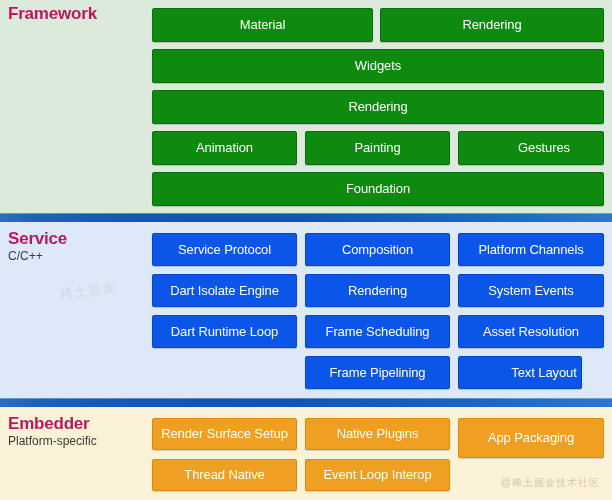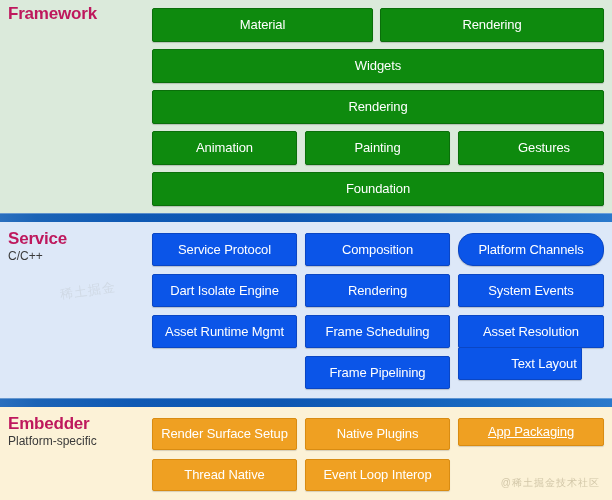--- a/index.html
+++ b/index.html
@@ -176,45 +176,45 @@
 
   <div class="wm wm-faint wm-a">稀土掘金</div>
 
   <div class="layer-title title-engine">
     <div class="ttl">Service</div>
     <div class="sub">C/C++</div>
   </div>
 
   <div class="node blue" style="left:152px; top:233px; width:145px; height:33px;">Service Protocol</div>
   <div class="node blue" style="left:305px; top:233px; width:145px; height:33px;">Composition</div>
-  <div class="node blue" style="left:458px; top:233px; width:146px; height:33px;border-radius:15px;">Platform Channels</div>
+  <div class="node blue" style="left:458px; top:233px; width:146px; height:33px;">Platform Channels</div>
 
   <div class="node blue" style="left:152px; top:274px; width:145px; height:33px;">Dart Isolate Engine</div>
   <div class="node blue" style="left:305px; top:274px; width:145px; height:33px;">Rendering</div>
   <div class="node blue" style="left:458px; top:274px; width:146px; height:33px;">System Events</div>
 
-  <div class="node blue" style="left:152px; top:315px; width:145px; height:33px;">Asset Runtime Mgmt</div>
+  <div class="node blue" style="left:152px; top:315px; width:145px; height:33px;">Dart Runtime Loop</div>
   <div class="node blue" style="left:305px; top:315px; width:145px; height:33px;">Frame Scheduling</div>
   <div class="node blue" style="left:458px; top:315px; width:146px; height:33px;">Asset Resolution</div>
 
   <div class="node blue" style="left:305px; top:356px; width:145px; height:33px;">Frame Pipelining</div>
-  <div class="node blue" style="left:458px; top:347px; width:124px; height:33px;padding-left:48px;">Text Layout</div>
+  <div class="node blue" style="left:458px; top:356px; width:124px; height:33px;padding-left:48px;">Text Layout</div>
 
   <div class="divider divider-2"></div>
   <div class="band-sep-shadow sep-shadow-2"></div>
 
   <div class="band band-embedder"></div>
 
   <div class="layer-title title-embedder">
     <div class="ttl">Embedder</div>
     <div class="sub">Platform-specific</div>
   </div>
 
   <div class="node orange" style="left:152px; top:418px; width:145px; height:32px;">Render Surface Setup</div>
   <div class="node orange" style="left:305px; top:418px; width:145px; height:32px;">Native Plugins</div>
-  <div class="node orange" style="left:458px; top:418px; width:146px; height:28px;text-decoration:underline;">App Packaging</div>
+  <div class="node orange" style="left:458px; top:418px; width:146px; height:40px;">App Packaging</div>
 
   <div class="node orange" style="left:152px; top:459px; width:145px; height:32px;">Thread Native</div>
   <div class="node orange" style="left:305px; top:459px; width:145px; height:32px;">Event Loop Interop</div>
 
   <div class="wm wm-main">@稀土掘金技术社区</div>
 
 </div>
 
 </body></html>

